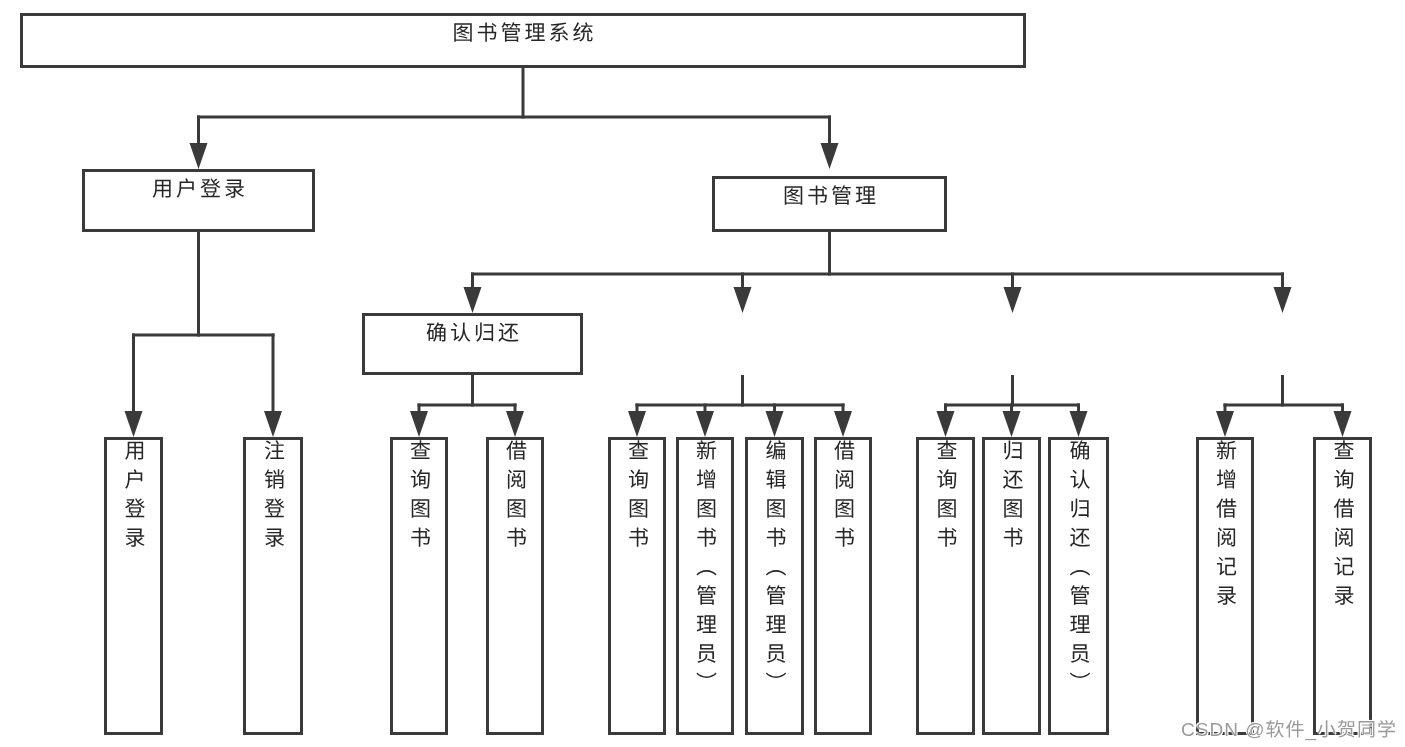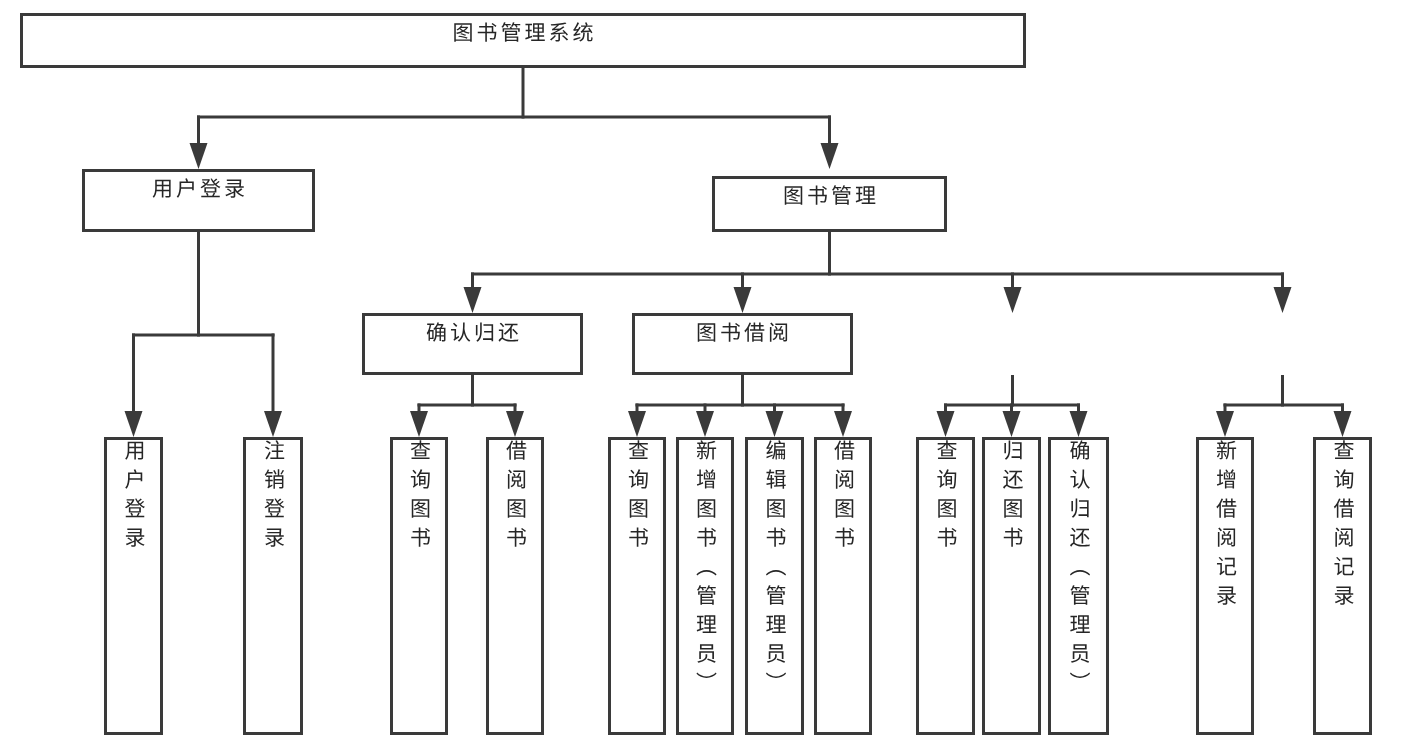--- a/index.html
+++ b/index.html
@@ -104,23 +104,20 @@
   <div class="box h" style="left:82px;top:169px;width:233px;height:63px">
     <span class="lbl">用户登录</span>
   </div>
   <div class="box h" style="left:712px;top:176px;width:235px;height:56px">
     <span class="lbl">图书管理</span>
   </div>
 
   <div class="box h" style="left:362px;top:313px;width:221px;height:62px">
     <span class="lbl">确认归还</span>
   </div>
-  <div class="box h" style="left:632px;top:313px;width:221px;height:62px">
-    <span class="lbl">图书借阅</span>
-  </div>
 
   <div class="box v" style="left:104px;top:437px;width:59px;height:298px">
     <span class="lbl">用户登录</span>
   </div>
   <div class="box v" style="left:243px;top:437px;width:60px;height:298px">
     <span class="lbl">注销登录</span>
   </div>
 
   <div class="box v" style="left:390px;top:437px;width:58px;height:298px">
     <span class="lbl">查询图书</span>
@@ -152,13 +149,14 @@
     <span class="lbl">确认归还（管理员）</span>
   </div>
 
   <div class="box v" style="left:1196px;top:437px;width:58px;height:298px">
     <span class="lbl">新增借阅记录</span>
   </div>
   <div class="box v" style="left:1313px;top:437px;width:59px;height:298px">
     <span class="lbl">查询借阅记录</span>
   </div>
 
+  <div class="watermark">CSDN @软件_小贺同学</div>
 </div>
 
 </body></html>

